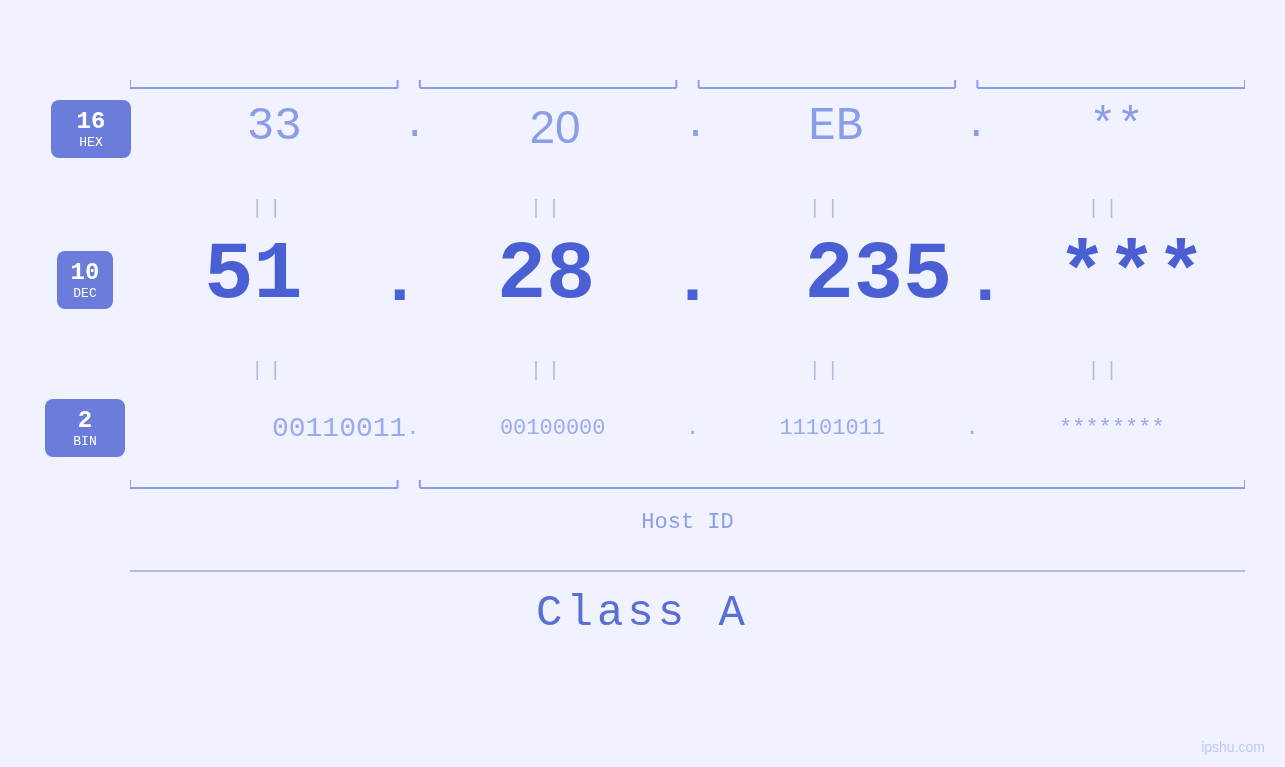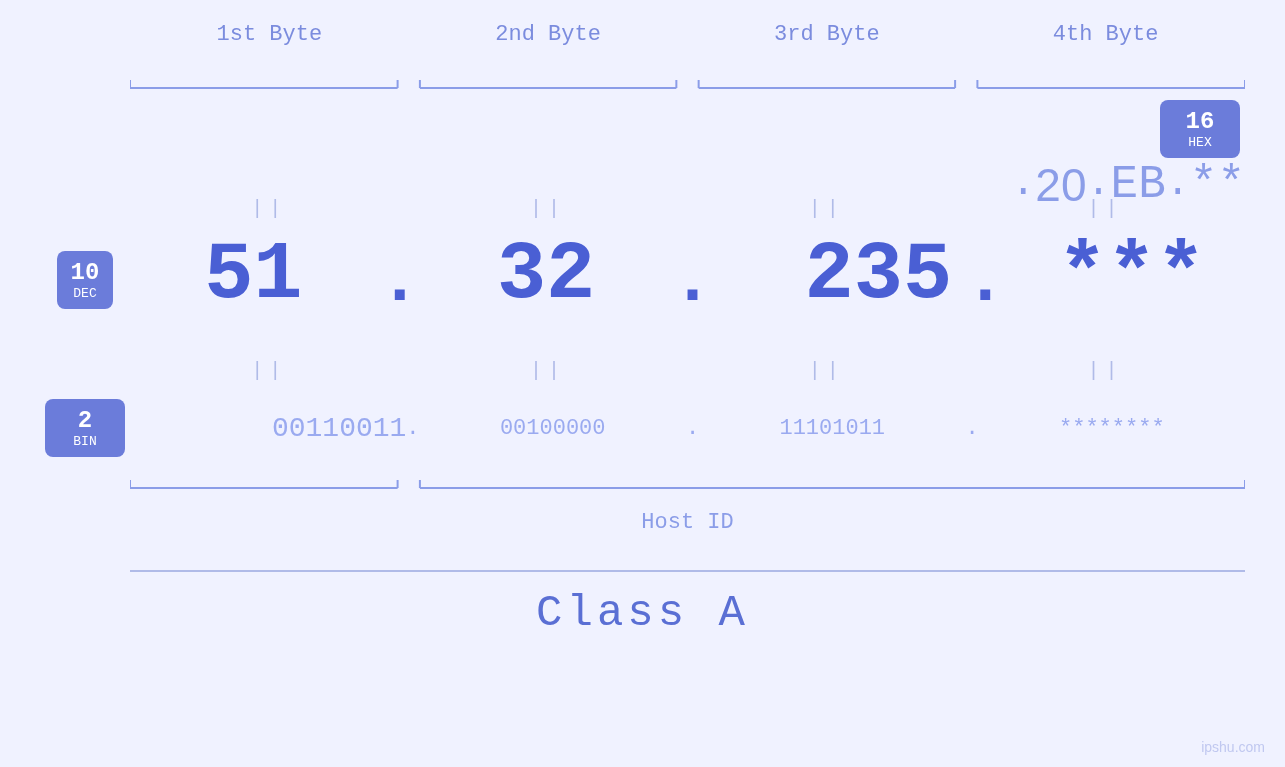--- a/index.html
+++ b/index.html
@@ -19,26 +19,20 @@
       top: 0; left: 0;
       width: 1285px;
       height: 767px;
     }
   </style>
 </head>
 <body>
 
 <div class="layout">
 
-  <div style="display:flex; position:absolute; top:22px; left:130px; right:40px;">
-    <div style="flex:1; text-align:center; color:#7b8cde; font-size:22px; font-family:'Courier New',monospace;">1st Byte</div>
-    <div style="flex:1; text-align:center; color:#7b8cde; font-size:22px; font-family:'Courier New',monospace;">2nd Byte</div>
-    <div style="flex:1; text-align:center; color:#7b8cde; font-size:22px; font-family:'Courier New',monospace;">3rd Byte</div>
-    <div style="flex:1; text-align:center; color:#7b8cde; font-size:22px; font-family:'Courier New',monospace;">4th Byte</div>
-  </div>
 
   <div style="position:absolute; top:60px; left:130px; right:40px; height:30px;">
     <svg width="100%" height="30">
 
       <line x1="0%" y1="20" x2="0%" y2="28" stroke="#8b9de8" stroke-width="2"></line>
       <line x1="0%" y1="28" x2="24%" y2="28" stroke="#8b9de8" stroke-width="2"></line>
       <line x1="24%" y1="28" x2="24%" y2="20" stroke="#8b9de8" stroke-width="2"></line>
 
       <line x1="26%" y1="20" x2="26%" y2="28" stroke="#8b9de8" stroke-width="2"></line>
       <line x1="26%" y1="28" x2="49%" y2="28" stroke="#8b9de8" stroke-width="2"></line>
@@ -47,30 +41,31 @@
       <line x1="51%" y1="20" x2="51%" y2="28" stroke="#8b9de8" stroke-width="2"></line>
       <line x1="51%" y1="28" x2="74%" y2="28" stroke="#8b9de8" stroke-width="2"></line>
       <line x1="74%" y1="28" x2="74%" y2="20" stroke="#8b9de8" stroke-width="2"></line>
 
       <line x1="76%" y1="20" x2="76%" y2="28" stroke="#8b9de8" stroke-width="2"></line>
       <line x1="76%" y1="28" x2="100%" y2="28" stroke="#8b9de8" stroke-width="2"></line>
       <line x1="100%" y1="28" x2="100%" y2="20" stroke="#8b9de8" stroke-width="2"></line>
     </svg>
   </div>
 
-  <div style="position:absolute; top:100px; left:52px; right:40px; display:flex; align-items:flex-end; height:80px;flex-direction:column;">
+  <div style="position:absolute; top:100px; left:46px; right:40px; display:flex; align-items:flex-start; height:80px;">
 
     <div style="width:90px; display:flex; justify-content:center;">
       <div style="background:#6b7cda; color:white; border-radius:8px; padding:8px 10px; text-align:center; width:80px; font-family:'Courier New',monospace;">
         <div style="font-size:24px; font-weight:bold;">16</div>
         <div style="font-size:13px;">HEX</div>
       </div>
     </div>
 
     <div style="flex:1; display:flex; align-items:center; justify-content:space-around; padding-left:10px;">
+      <div style="flex:1; text-align:center; color:#8b9de8; font-size:46px; font-family:'Courier New',monospace;">33</div>
       <div style="color:#8b9de8; font-size:40px; font-family:'Courier New',monospace; padding-bottom:4px;">.</div>
       <div style="flex:1; text-align:center; color:#8b9de8; font-size:46px; font-family:Liberation Sans, sans-serif;">20</div>
       <div style="color:#8b9de8; font-size:40px; font-family:'Courier New',monospace; padding-bottom:4px;">.</div>
       <div style="flex:1; text-align:center; color:#8b9de8; font-size:46px; font-family:'Courier New',monospace;">EB</div>
       <div style="color:#8b9de8; font-size:40px; font-family:'Courier New',monospace; padding-bottom:4px;">.</div>
       <div style="flex:1; text-align:center; color:#8b9de8; font-size:46px; font-family:'Courier New',monospace;">**</div>
     </div>
   </div>
 
   <div style="position:absolute; top:188px; left:130px; right:40px; display:flex; height:40px; align-items:center;">
@@ -93,21 +88,21 @@
     <div style="width:90px; display:flex; justify-content:center;">
       <div style="background:#6b7cda; color:white; border-radius:8px; padding:8px 10px; text-align:center; width:56px; font-family:'Courier New',monospace;">
         <div style="font-size:24px; font-weight:bold;">10</div>
         <div style="font-size:13px;">DEC</div>
       </div>
     </div>
 
     <div style="flex:1; display:flex; align-items:flex-end; justify-content:space-around; padding-left:10px; padding-bottom:8px;gap:12px;">
       <div style="flex:1; text-align:center; color:#4a5fd4; font-size:82px; font-weight:bold; font-family:'Courier New',monospace; line-height:1;">51</div>
       <div style="color:#4a5fd4; font-size:70px; font-weight:bold; font-family:'Courier New',monospace; line-height:1;">.</div>
-      <div style="flex:1; text-align:center; color:#4a5fd4; font-size:82px; font-weight:bold; font-family:'Courier New',monospace; line-height:1;">32</div>
+      <div style="flex:1; text-align:center; color:#4a5fd4; font-size:82px; font-weight:bold; font-family:'Courier New',monospace; line-height:1;">28</div>
       <div style="color:#4a5fd4; font-size:70px; font-weight:bold; font-family:'Courier New',monospace; line-height:1;">.</div>
       <div style="flex:1; text-align:right; color:#4a5fd4; font-size:82px; font-weight:bold; font-family:'Courier New',monospace; line-height:1;">235</div>
       <div style="color:#4a5fd4; font-size:70px; font-weight:bold; font-family:'Courier New',monospace; line-height:1;">.</div>
       <div style="flex:1; text-align:center; color:#4a5fd4; font-size:82px; font-weight:bold; font-family:'Courier New',monospace; line-height:1;">***</div>
     </div>
   </div>
 
   <div style="position:absolute; top:350px; left:130px; right:40px; display:flex; height:40px; align-items:center;">
     <div style="flex:1; display:flex; justify-content:center;">
       <span style="color:#b0bbe8; font-size:20px; letter-spacing:6px; font-family:'Courier New',monospace;">||</span>

